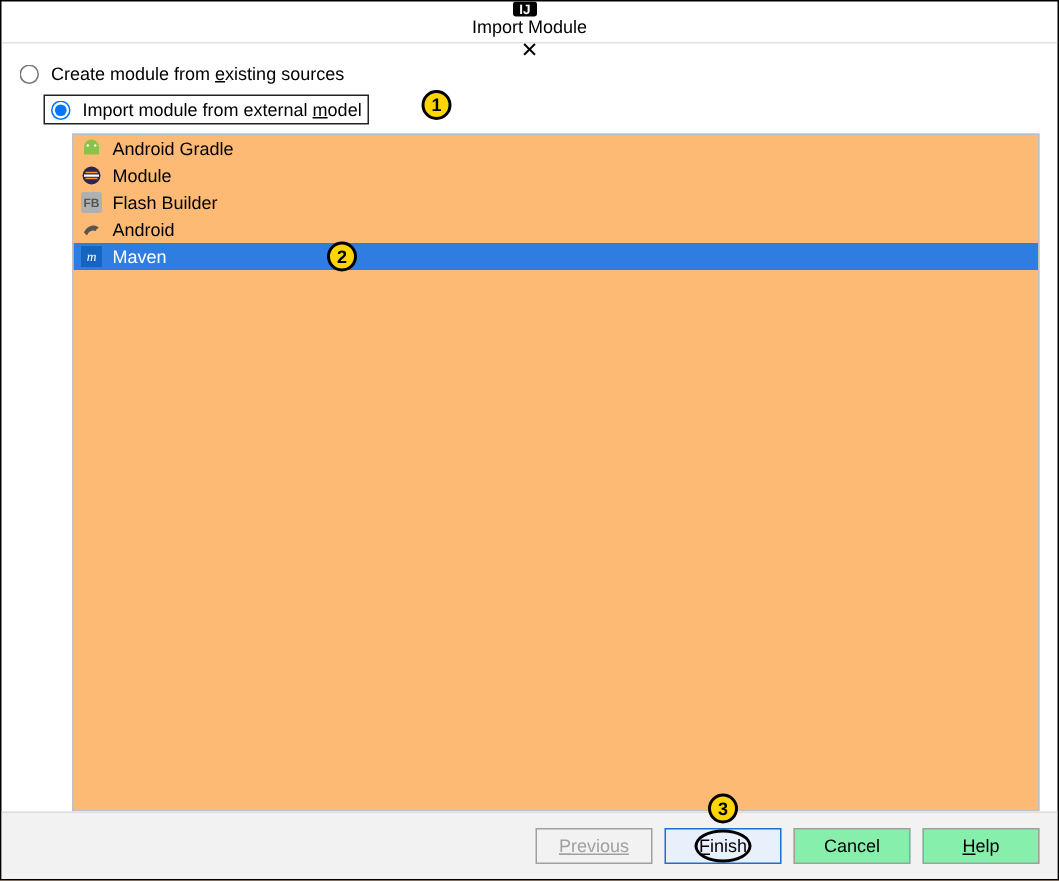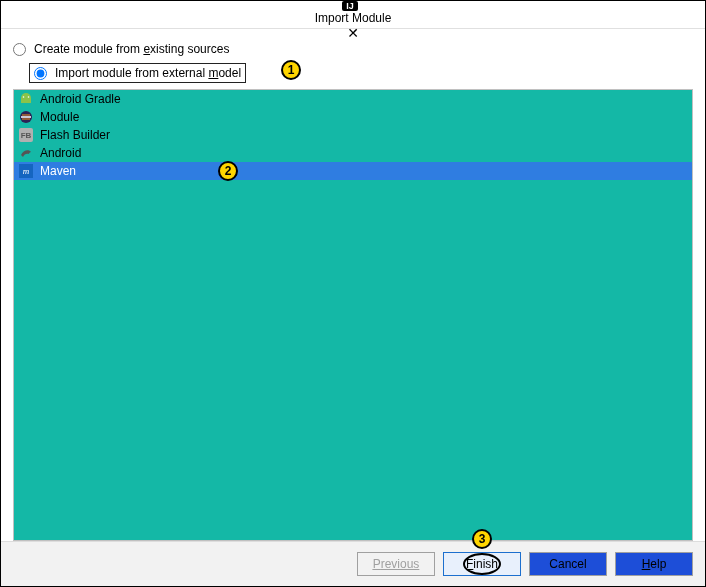--- a/index.html
+++ b/index.html
@@ -74,21 +74,22 @@
     font-size: 12px;
     z-index: 10;
   }
   .badge1 { left: 252px; top: -1px; }
   .listbox {
     margin-top: 6px;
     border: 1px solid #c0c0c0;
     flex: 1;
     overflow: auto;
     position: relative;
-    background: #14b8a6;
+    background: #fdba74;
+    margin-left: 35px;
   }
   .list-item {
     display: flex;
     align-items: center;
     height: 18px;
     padding: 0 4px;
     gap: 6px;
     cursor: pointer;
   }
   .list-item.selected {
@@ -105,21 +106,21 @@
     gap: 8px;
     padding: 10px 12px;
     border-top: 1px solid #ddd;
     position: relative;
     background: #f2f2f2;
   }
   .button-bar button {
     min-width: 78px;
     height: 24px;
     font-size: 12px;
-    background: #1d4ed8;
+    background: #86efac;
     border: 1px solid #a0a0a0;
     cursor: pointer;
     position: relative;
   }
   .button-bar button.disabled { color: #a0a0a0; cursor: default; background:#f2f2f2;text-decoration:underline;}
   .button-bar button.primary { border: 1.5px solid #1c6fce; background:#e8f0fc;}
   .ring {
     position:absolute;
     left: 50%; top: 50%;
     width: 38px; height: 22px;

